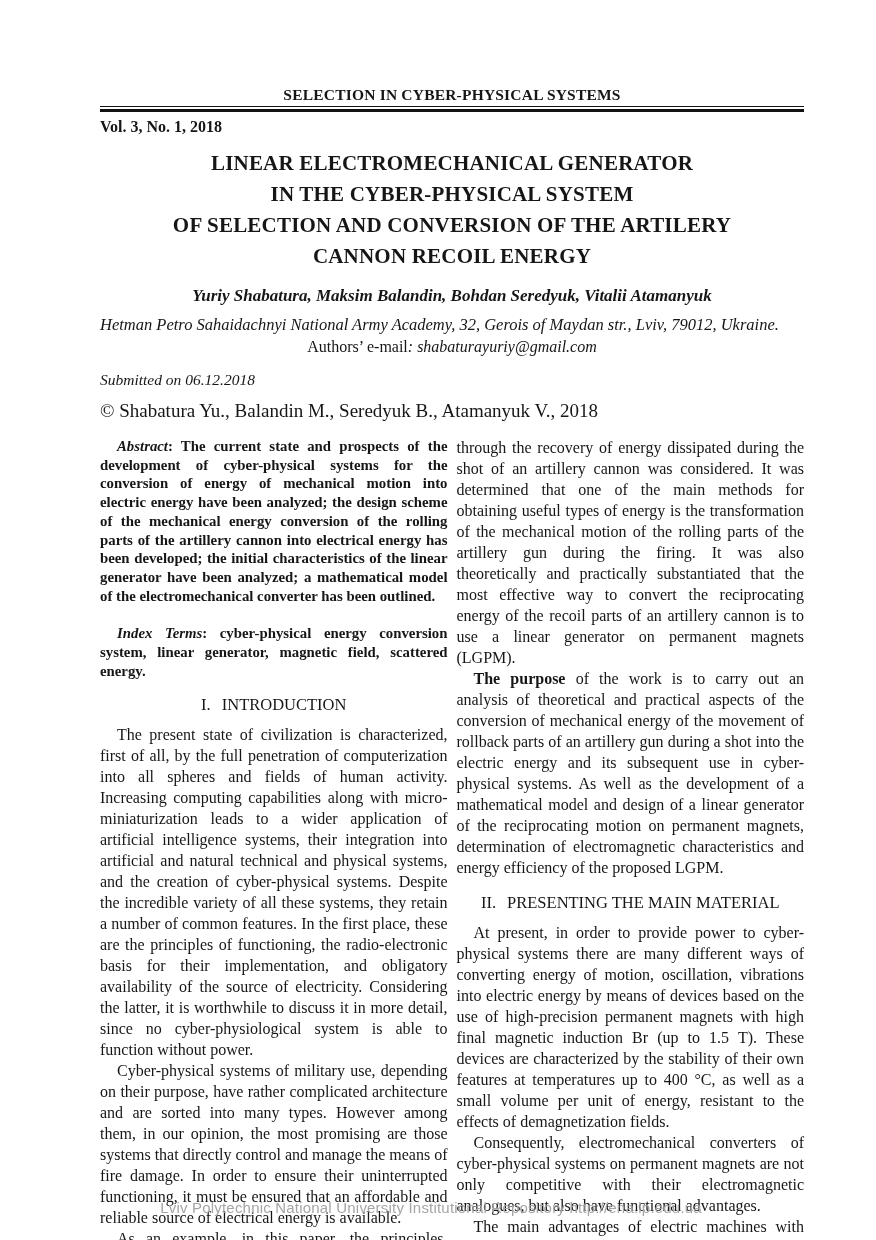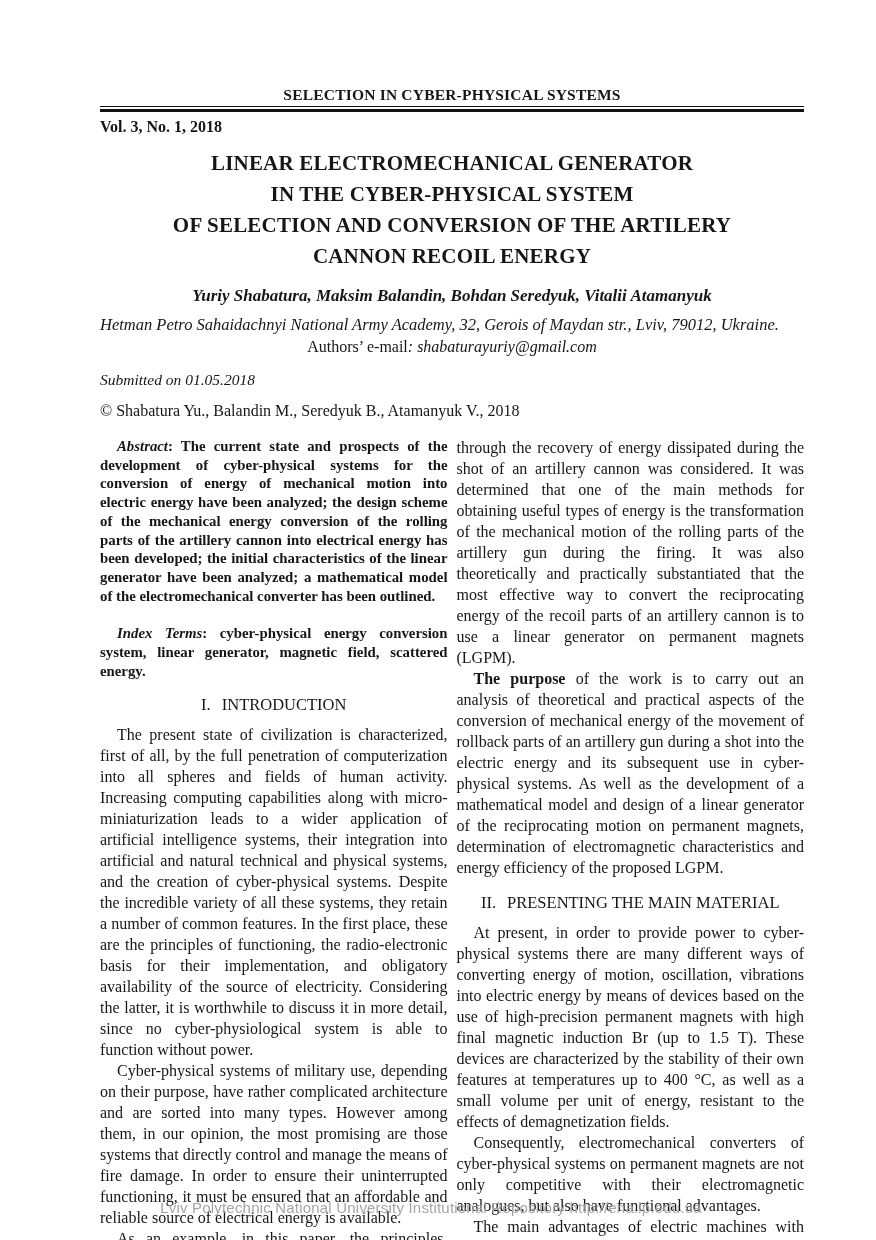--- a/index.html
+++ b/index.html
@@ -69,21 +69,21 @@
   }
   .email-line .email-value { font-style: italic; }
   .submitted-line {
     margin-top: 13px;
     font-style: italic;
     font-size: 15.5px;
     line-height: 19px;
   }
   .copyright-line {
     margin-top: 12px;
-    font-size: 16px;
+    font-size: 19px;
     line-height: 19px;
   }
   .columns {
     display: flex;
     gap: 9px;
     margin-top: 17px;
   }
   .col {
     width: 348px;
     text-align: justify;
@@ -139,21 +139,21 @@
       <span>OF SELECTION AND CONVERSION OF THE ARTILERY</span><br>
       <span>CANNON RECOIL ENERGY</span>
     </h1>
 
     <div class="authors-line">Yuriy Shabatura, Maksim Balandin, Bohdan Seredyuk, Vitalii Atamanyuk</div>
     <div class="affiliation-line">Hetman Petro Sahaidachnyi National Army Academy, 32, Gerois of Maydan str., Lviv, 79012, Ukraine.</div>
     <div class="email-line">
       <span>Authors’ e-mail</span><span class="email-value">: shabaturayuriy@gmail.com</span>
     </div>
 
-    <div class="submitted-line">Submitted on 01.05.2018</div>
+    <div class="submitted-line">Submitted on 06.12.2018</div>
     <div class="copyright-line">© Shabatura Yu., Balandin M., Seredyuk B., Atamanyuk V., 2018</div>
 
     <div class="columns">
 
       <div class="col">
         <p class="abstract-par">
           <span class="label-italic">Abstract</span><span>: The current state and prospects of the development of cyber-physical systems for the conversion of energy of mechanical motion into electric energy have been analyzed; the design scheme of the mechanical energy conversion of the rolling parts of the artillery cannon into electrical energy has been developed; the initial characteristics of the linear generator have been analyzed; a mathematical model of the electromechanical converter has been outlined.</span>
         </p>
         <p class="index-par">
           <span class="label-italic">Index Terms</span><span>: cyber-physical energy conversion system, linear generator, magnetic field, scattered energy.</span>

